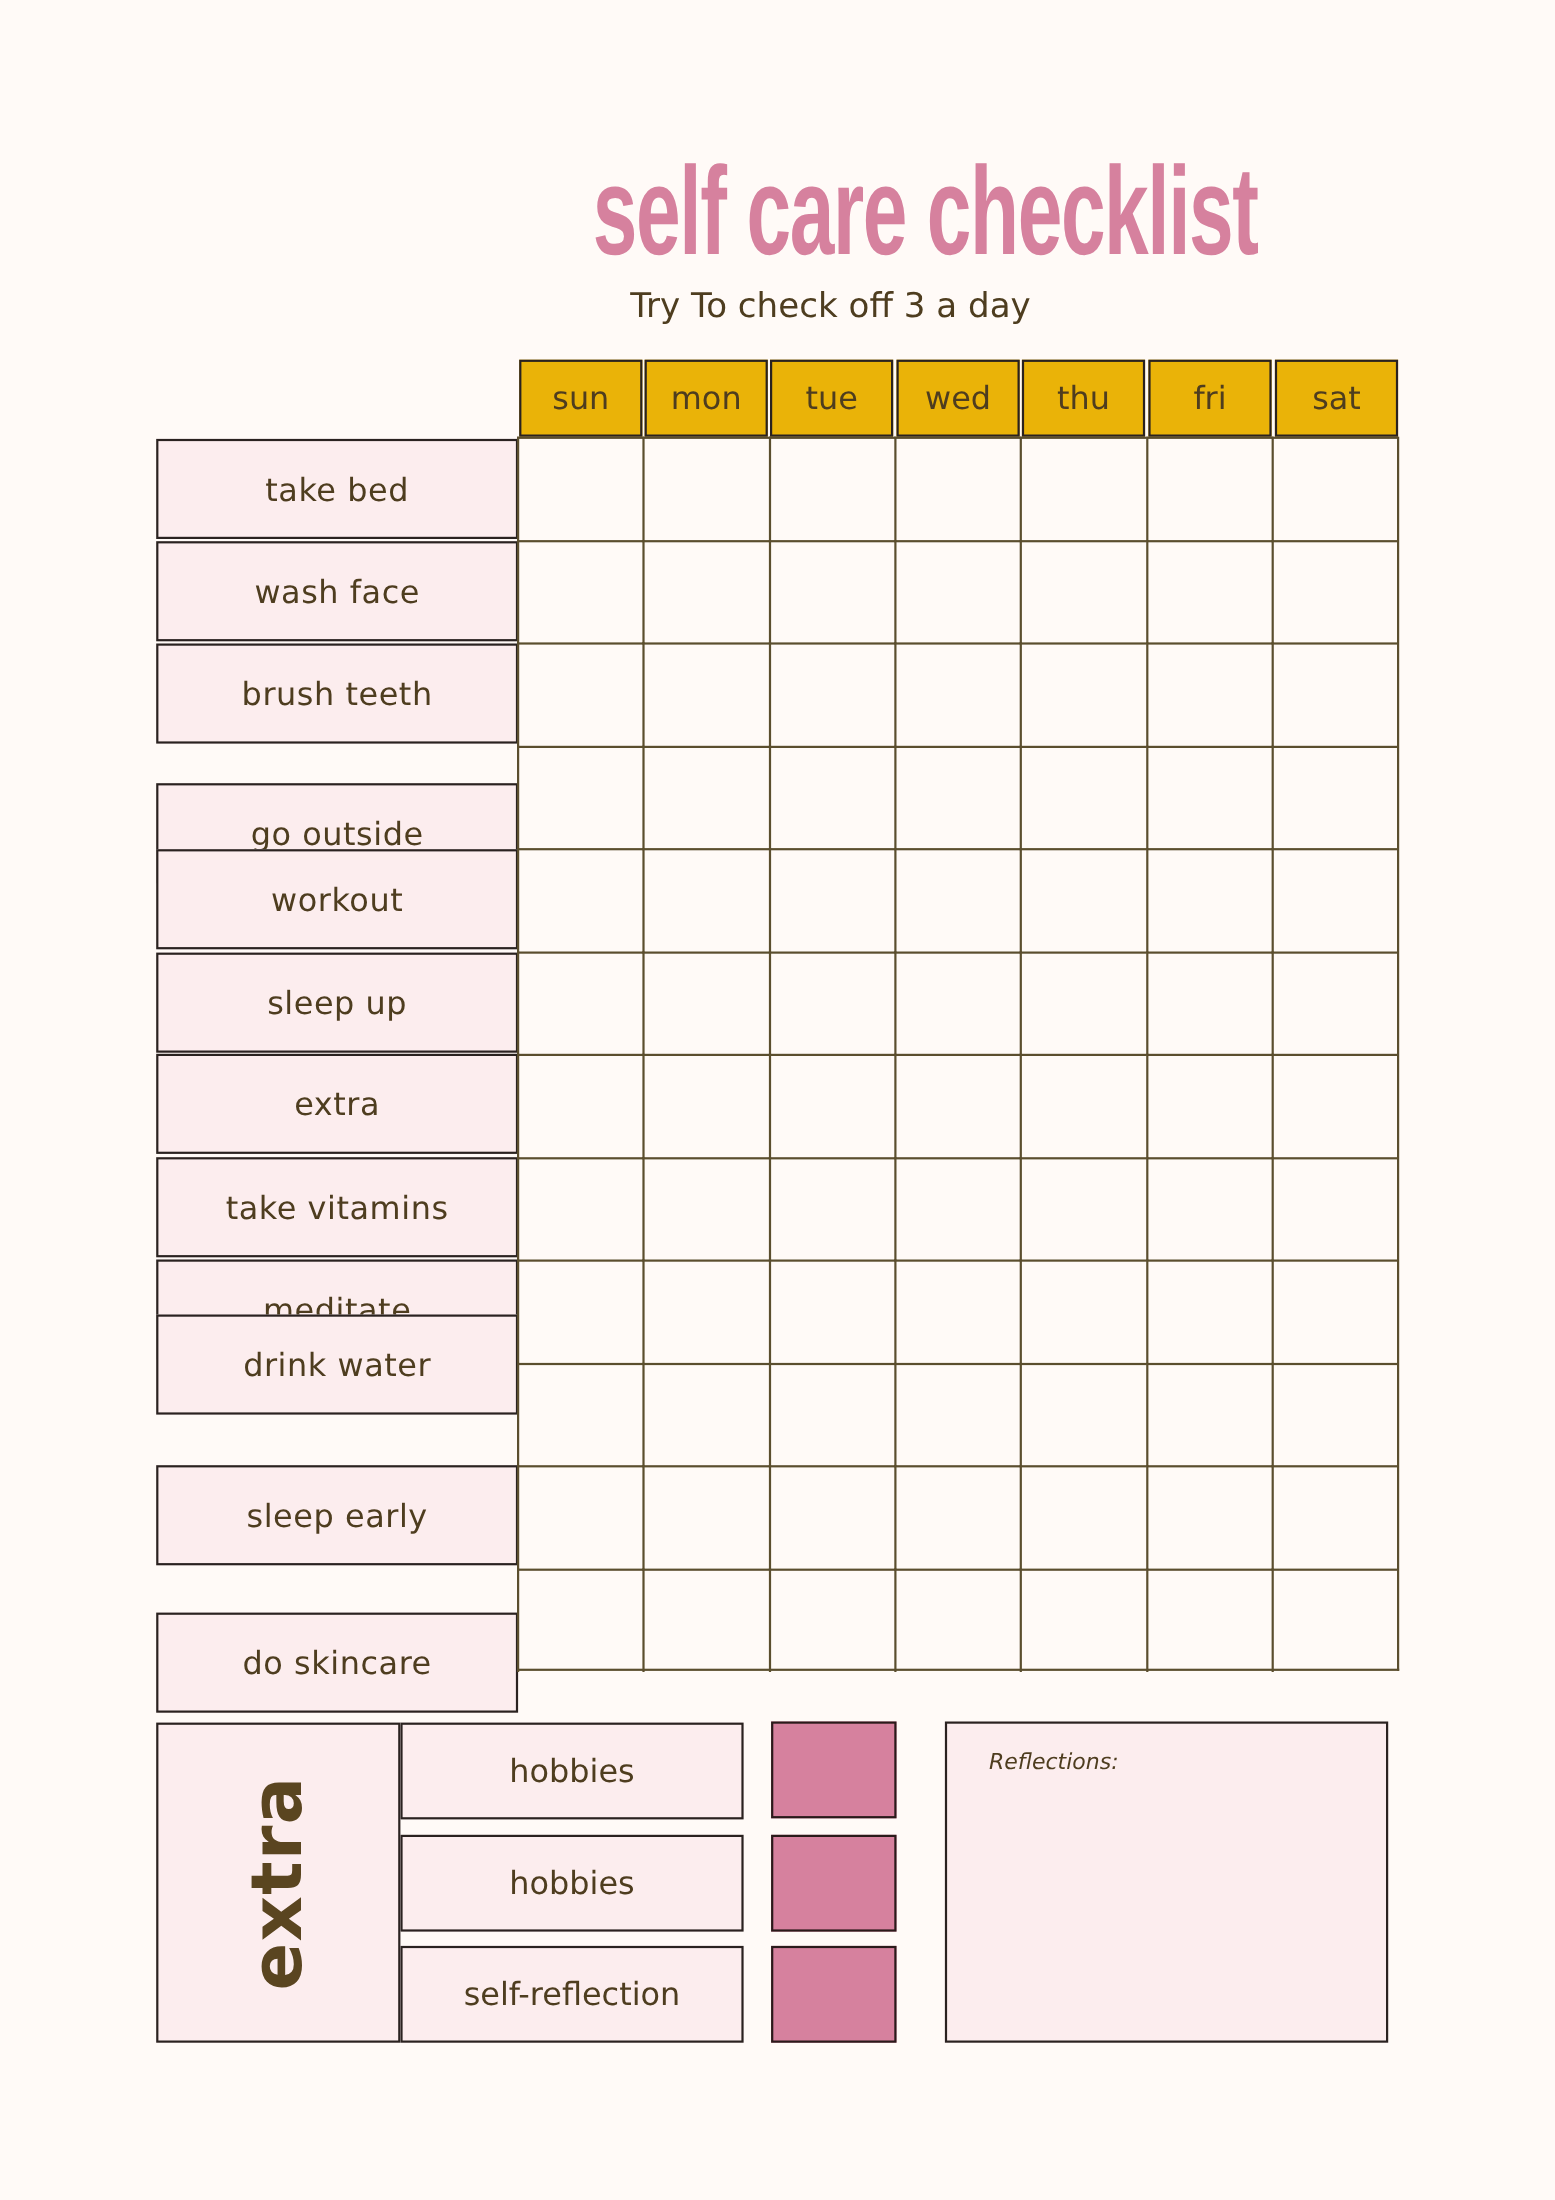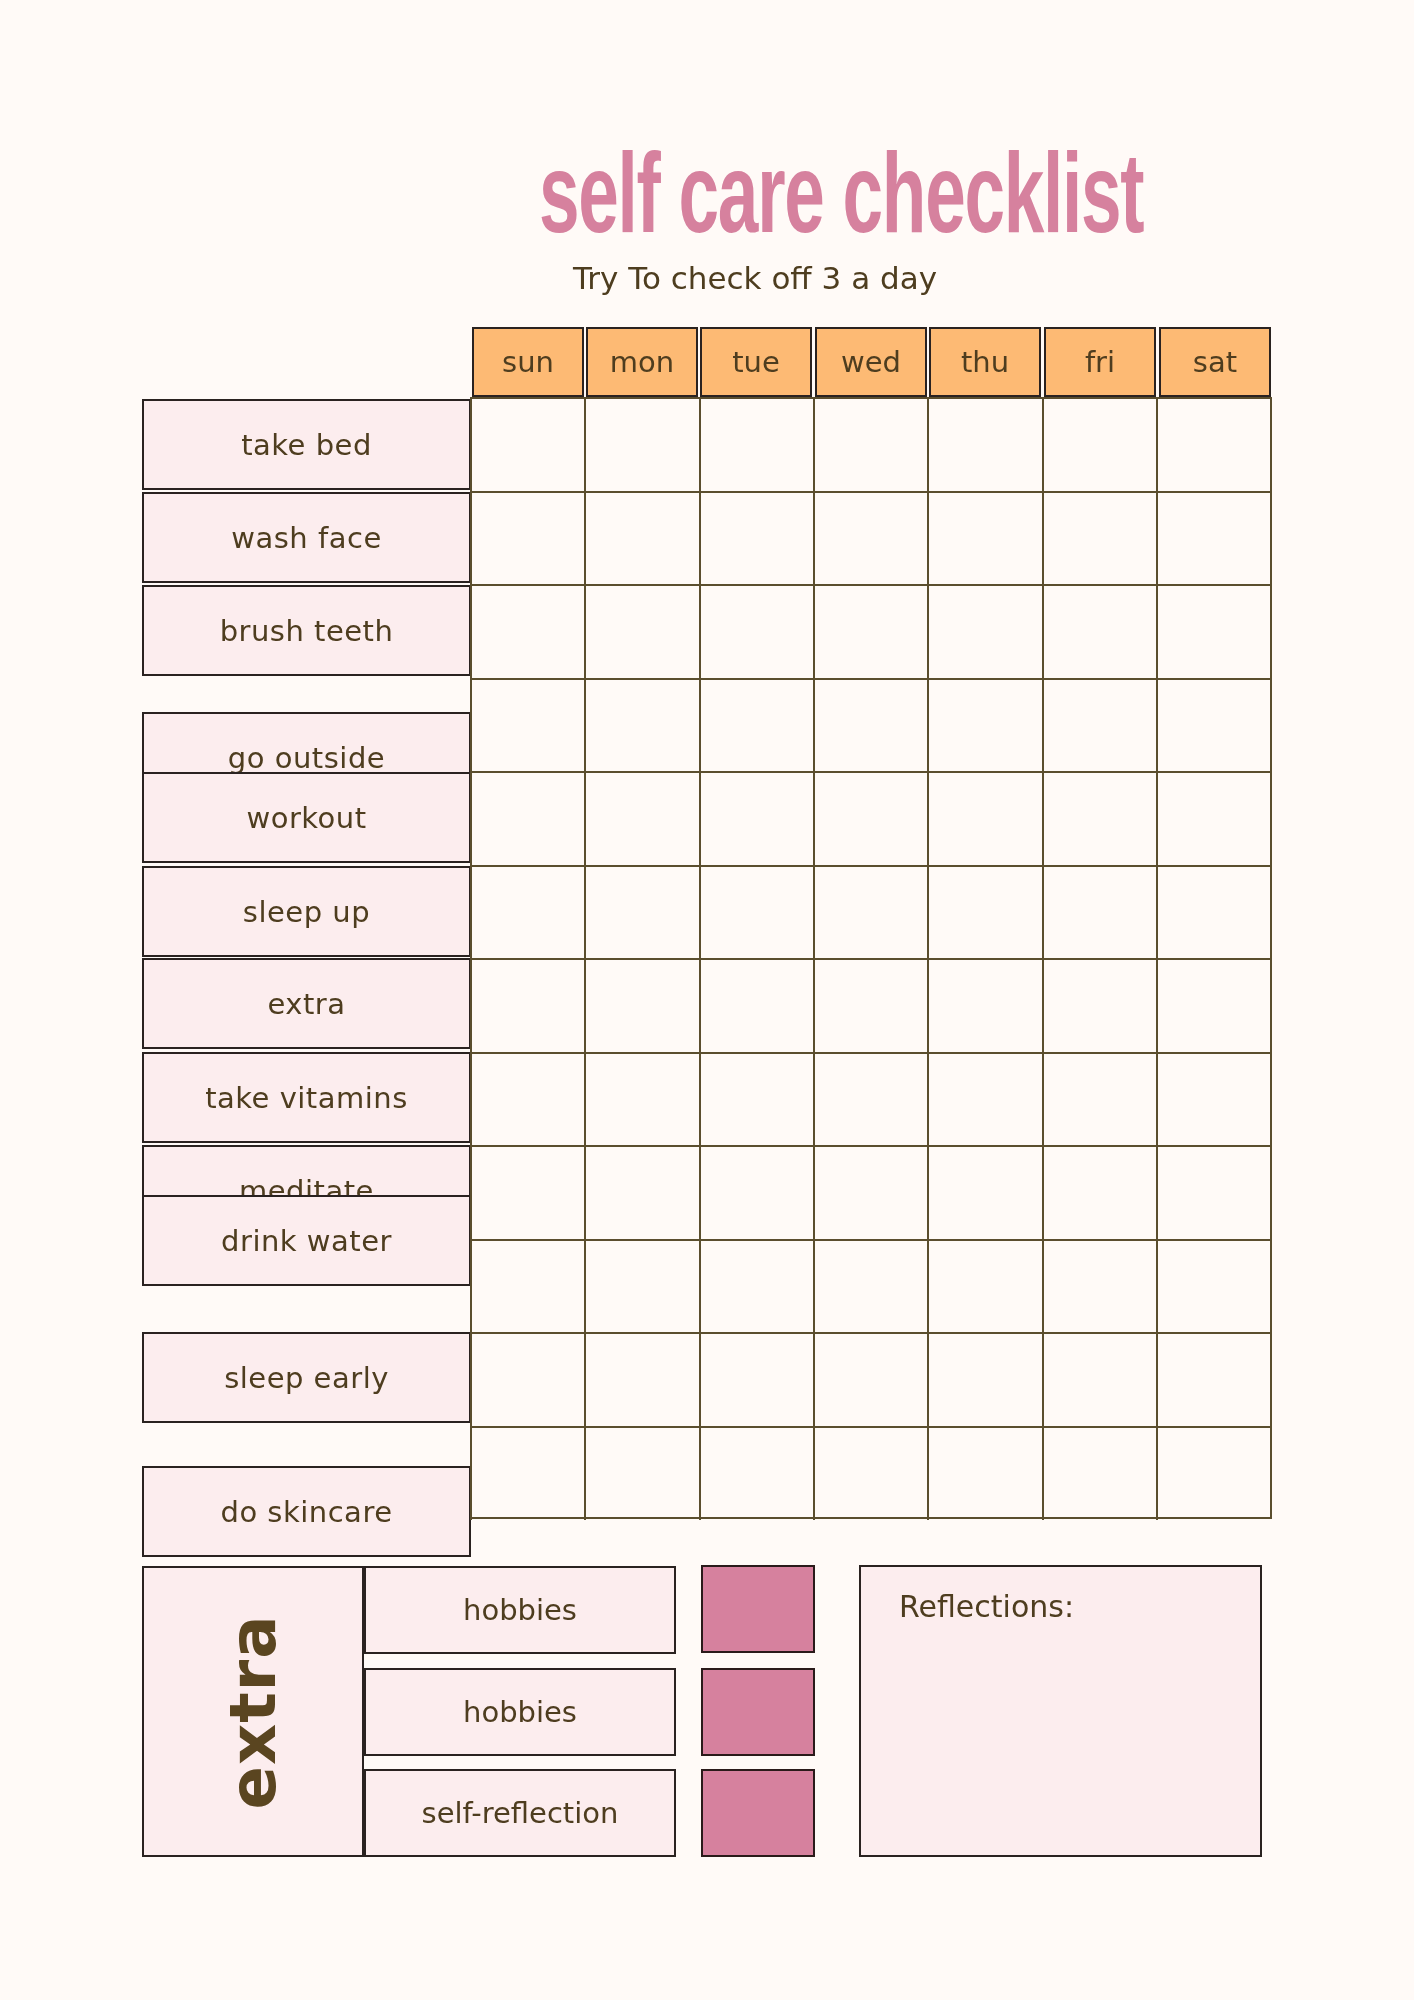--- a/index.html
+++ b/index.html
@@ -17,21 +17,21 @@
     letter-spacing: -2px;
   }
   .title span { display: inline-block; transform: scaleX(0.64); transform-origin: center; }
   .subtitle {
     position: absolute; left: 540px; top: 258px; width: 430px;
     text-align: center; font-size: 31px; line-height: 40px; color: #4e3d1f;
     font-family: "DejaVu Sans", sans-serif;
   }
   .day-head {
     position: absolute; top: 327px; height: 70px; width: 112px;
-    box-sizing: border-box; border: 2.5px solid #2a2220; background: #fdba74;
+    box-sizing: border-box; border: 2.5px solid #2a2220; background: #eab308;
     display: flex; align-items: center; justify-content: center;
     font-size: 29px; color: #4e3d1f;
   }
   .grid {
     position: absolute; left: 470px; top: 397px; width: 802px; height: 1122px;
     box-sizing: border-box;
     border-right: 2px solid #5b4e2e; border-bottom: 2px solid #5b4e2e;
   }
   .cell {
     position: absolute; box-sizing: border-box; width: 115px; height: 94px;
@@ -62,21 +62,21 @@
   .extra-check {
     position: absolute; left: 701px; width: 114px; height: 88px;
     box-sizing: border-box; border: 2.5px solid #2a1a1a; background: #d6819e;
   }
   .reflect-box {
     position: absolute; left: 859px; top: 1565px; width: 403px; height: 292px;
     box-sizing: border-box; border: 2.5px solid #2a2220; background: #fcedee;
   }
   .reflect-label {
     position: absolute; left: 38px; top: 22px;
-    font-size: 30px; color: #4e3d1f;
+    font-size: 20px; color: #4e3d1f; font-style: italic;
   }
 </style>
 </head>
 <body>
 
 <div class="title"><span>self care checklist</span></div>
 <div class="subtitle">Try To check off 3 a day</div>
 
 <div class="day-head" style="left:472px">sun</div>
 <div class="day-head" style="left:586px">mon</div>

